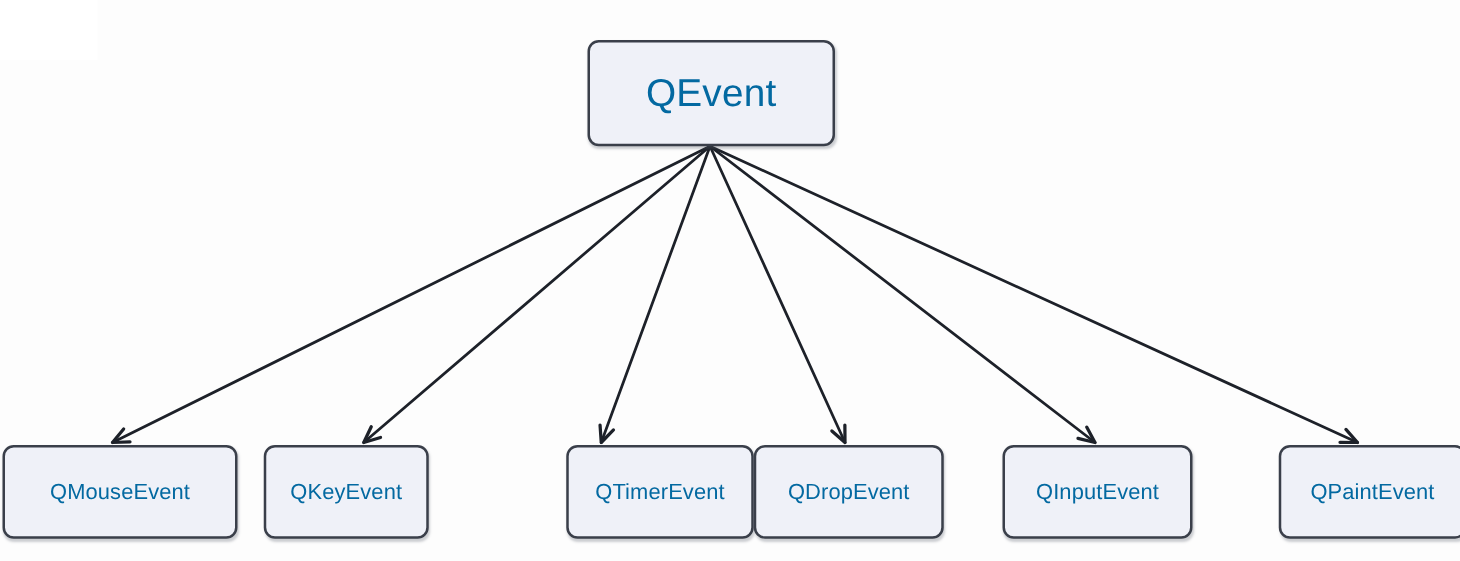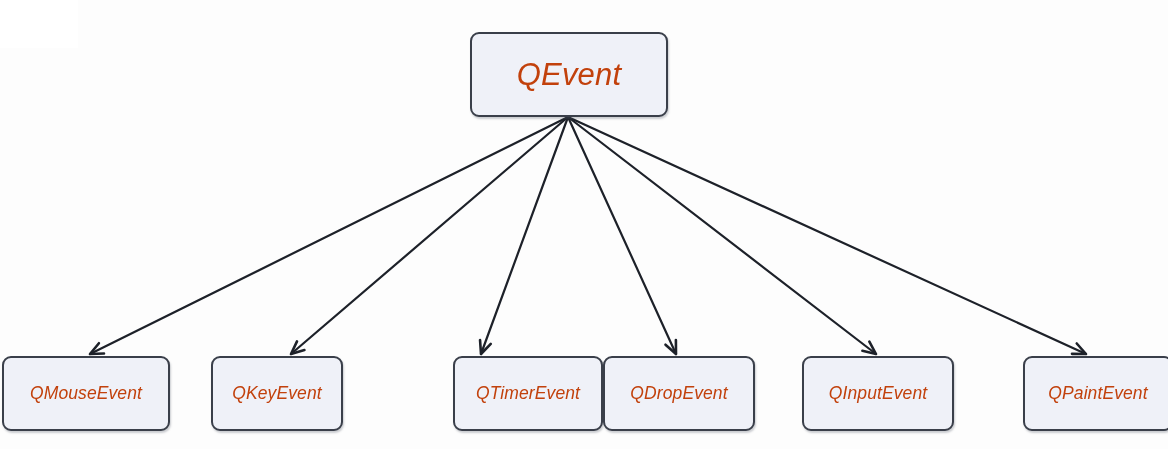--- a/index.html
+++ b/index.html
@@ -34,25 +34,24 @@
   }
   .node {
     position: absolute;
     box-sizing: border-box;
     background: #eff1f8;
     border: 2px solid #3a3f4a;
     border-radius: 9px;
     display: flex;
     align-items: center;
     justify-content: center;
-    color: #c2410c;
+    color: #0369a1;
     box-shadow: 1px 2px 2px rgba(90, 95, 110, 0.30);
     text-align: center;
     white-space: nowrap;
-    font-style: italic;
   }
   .node-root {
     font-size: 31px;
     letter-spacing: 0.2px;
   }
   .node-leaf {
     font-size: 17.5px;
     letter-spacing: 0.1px;
   }
 </style>
@@ -75,21 +74,21 @@
       <line x1="568" y1="117" x2="876" y2="354" stroke="#1d2129" stroke-width="2.2" stroke-linecap="round"></line>
       <path d="M 862.3875831939795 350.7285922450463 L 876 354 L 869.3502490894695 341.6800644146206" fill="none" stroke="#1d2129" stroke-width="2.6" stroke-linecap="round" stroke-linejoin="round"></path>
       <line x1="568" y1="117" x2="1086" y2="354" stroke="#1d2129" stroke-width="2.2" stroke-linecap="round"></line>
       <path d="M 1072.000579327344 353.87263897765513 L 1086 354 L 1076.7507456267294 343.4904189646526" fill="none" stroke="#1d2129" stroke-width="2.6" stroke-linecap="round" stroke-linejoin="round"></path>
     </svg>
 
   <div class="node node-root" style="left: 470px; top: 32px; width: 198px; height: 85px;">
     <span>QEvent</span>
   </div>
 
-  <div class="node node-leaf" style="left: 2px; top: 356px; width: 168px; height: 75px;">
+  <div class="node node-leaf" style="left: 2px; top: 356px; width: 188px; height: 75px;">
     <span>QMouseEvent</span>
   </div>
 
   <div class="node node-leaf" style="left: 211px; top: 356px; width: 132px; height: 75px;">
     <span>QKeyEvent</span>
   </div>
 
   <div class="node node-leaf" style="left: 405px; top: 356px; width: 150px; height: 75px; margin-left: 48px;">
     <span>QTimerEvent</span>
   </div>

